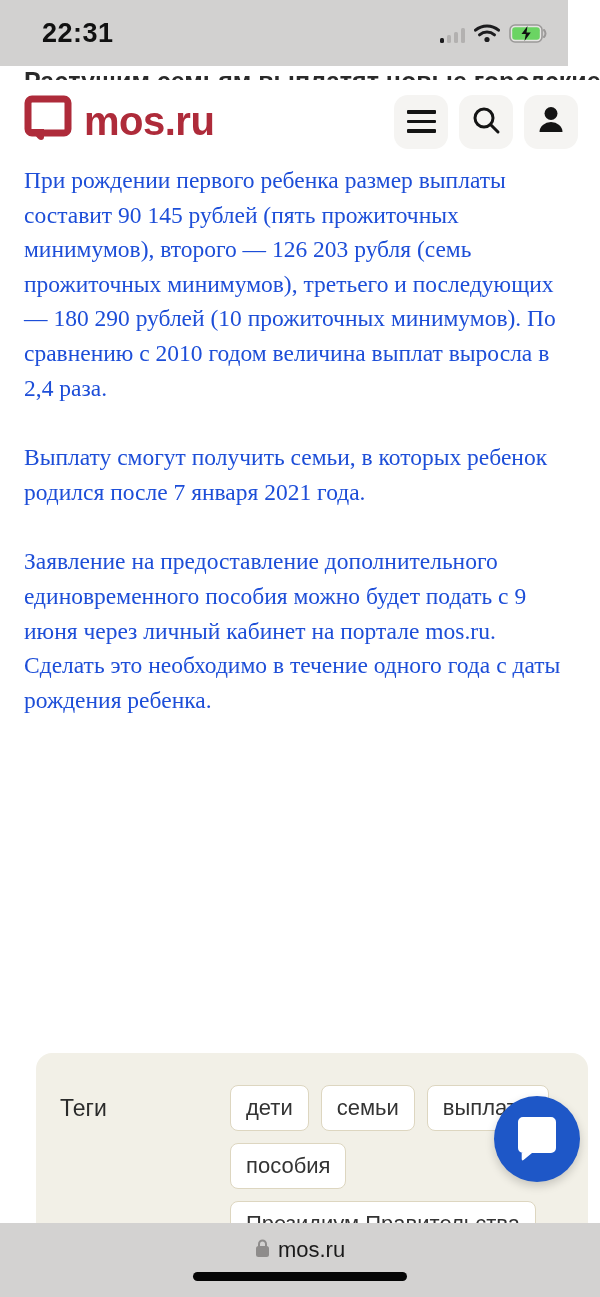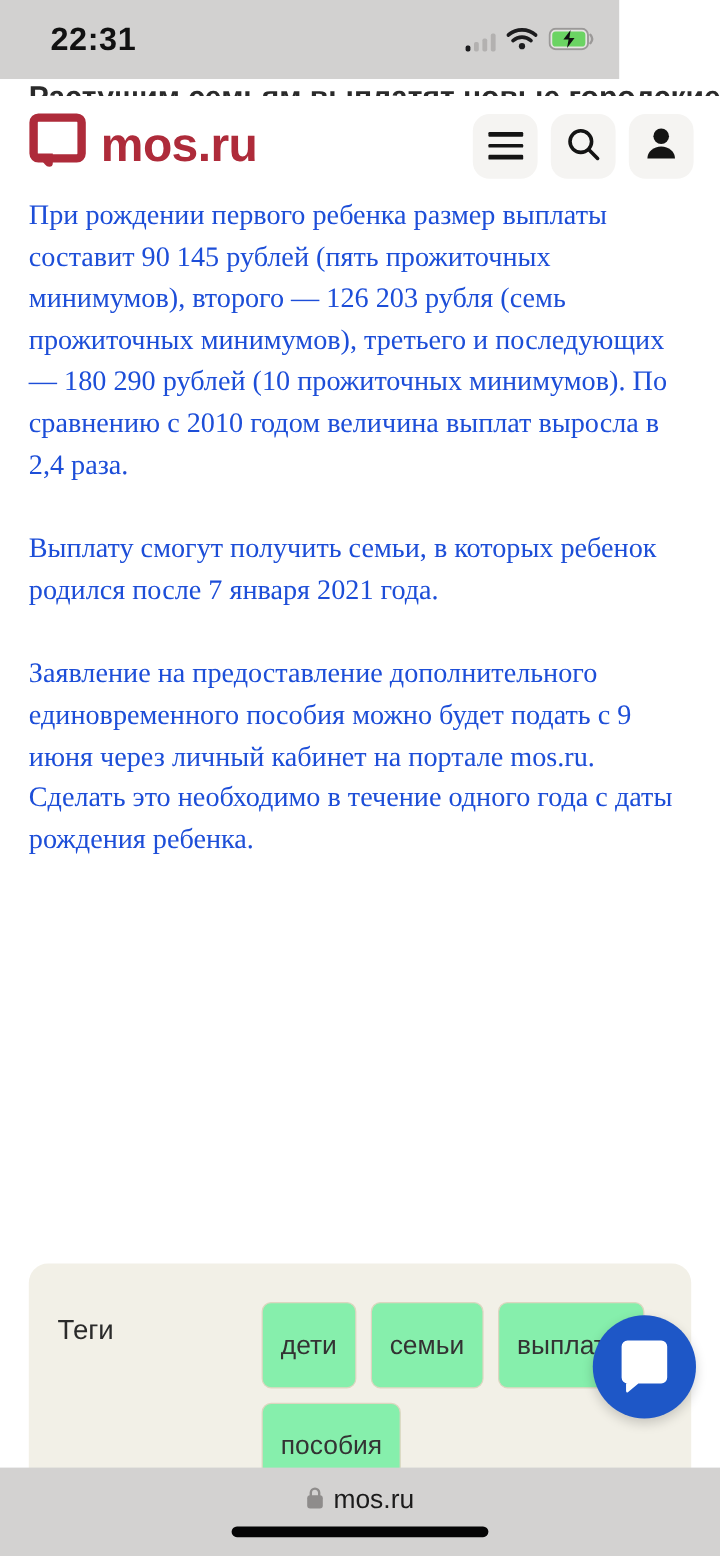--- a/index.html
+++ b/index.html
@@ -5,21 +5,21 @@
   * { margin: 0; padding: 0; box-sizing: border-box; }
   html, body { width: 600px; }
   body { font-family: "Liberation Sans", sans-serif; background: #ffffff; }
   .screen {
     position: relative; width: 600px; height: 1297px;
     background: #ffffff; overflow: hidden;
   }
 
   
   .status-bar {
-    position: absolute; top: 0; left: 0; width: 516px; height: 66px;
+    position: absolute; top: 0; left: 0; width: 568px; height: 66px;
     background: #d2d1d0; display: flex; align-items: center;
     justify-content: space-between; padding: 0 20px 0 42px;
   }
   .status-time { font-size: 27px; font-weight: 700; color: #111; letter-spacing: .5px; }
   .status-icons { display: flex; align-items: center; gap: 9px; padding-top: 4px; }
   .signal { display: flex; align-items: flex-end; gap: 2.5px; height: 16px; }
   .signal i { display: block; width: 4.5px; border-radius: 1.5px; background: #b3b1b0; }
   .signal i:nth-child(1) { height: 5px; background: #1c1c1e; }
   .signal i:nth-child(2) { height: 8px; }
   .signal i:nth-child(3) { height: 11.5px; }
@@ -54,29 +54,29 @@
 
   
   .article {
     position: absolute; top: 163px; left: 24px; width: 552px;
     font-family: "Liberation Serif", serif; color: #1d4ed8;
   }
   .article p { font-size: 23.5px; line-height: 34.6px; margin-bottom: 35px; }
 
   
   .tags-card {
-    position: absolute; top: 1053px; left: 24px; width: 552px; height: 200px;
+    position: absolute; top: 1053px; left: 36px; width: 552px; height: 200px;
     background: #f2f0e7; border-radius: 16px;
     display: flex; padding: 32px 24px 0 24px;
   }
   .tags-label { width: 170px; font-size: 23px; color: #2b2b2b; padding-top: 10px; }
   .tags-list { flex: 1; display: flex; flex-wrap: wrap; gap: 12px; align-content: flex-start; }
   .tag-chip {
-    border: 1.5px solid #ddd6c0; border-radius: 8px; background: #86efac;
-    padding: 22px 15px; font-size: 22px; line-height: 26px; color: #333;
+    border: 1.5px solid #ddd6c0; border-radius: 8px; background: #ffffff;
+    padding: 9px 15px; font-size: 22px; line-height: 26px; color: #333;
     font-family: "Liberation Sans", sans-serif; cursor: pointer; white-space: nowrap;
   }
 
   
   .chat-fab {
     position: absolute; left: 494px; top: 1096px; width: 86px; height: 86px;
     border-radius: 50%; border: none; background: #1e57c7;
     display: flex; align-items: center; justify-content: center;
     cursor: pointer; box-shadow: 0 4px 10px rgba(0,0,0,.18); z-index: 5;
   }

